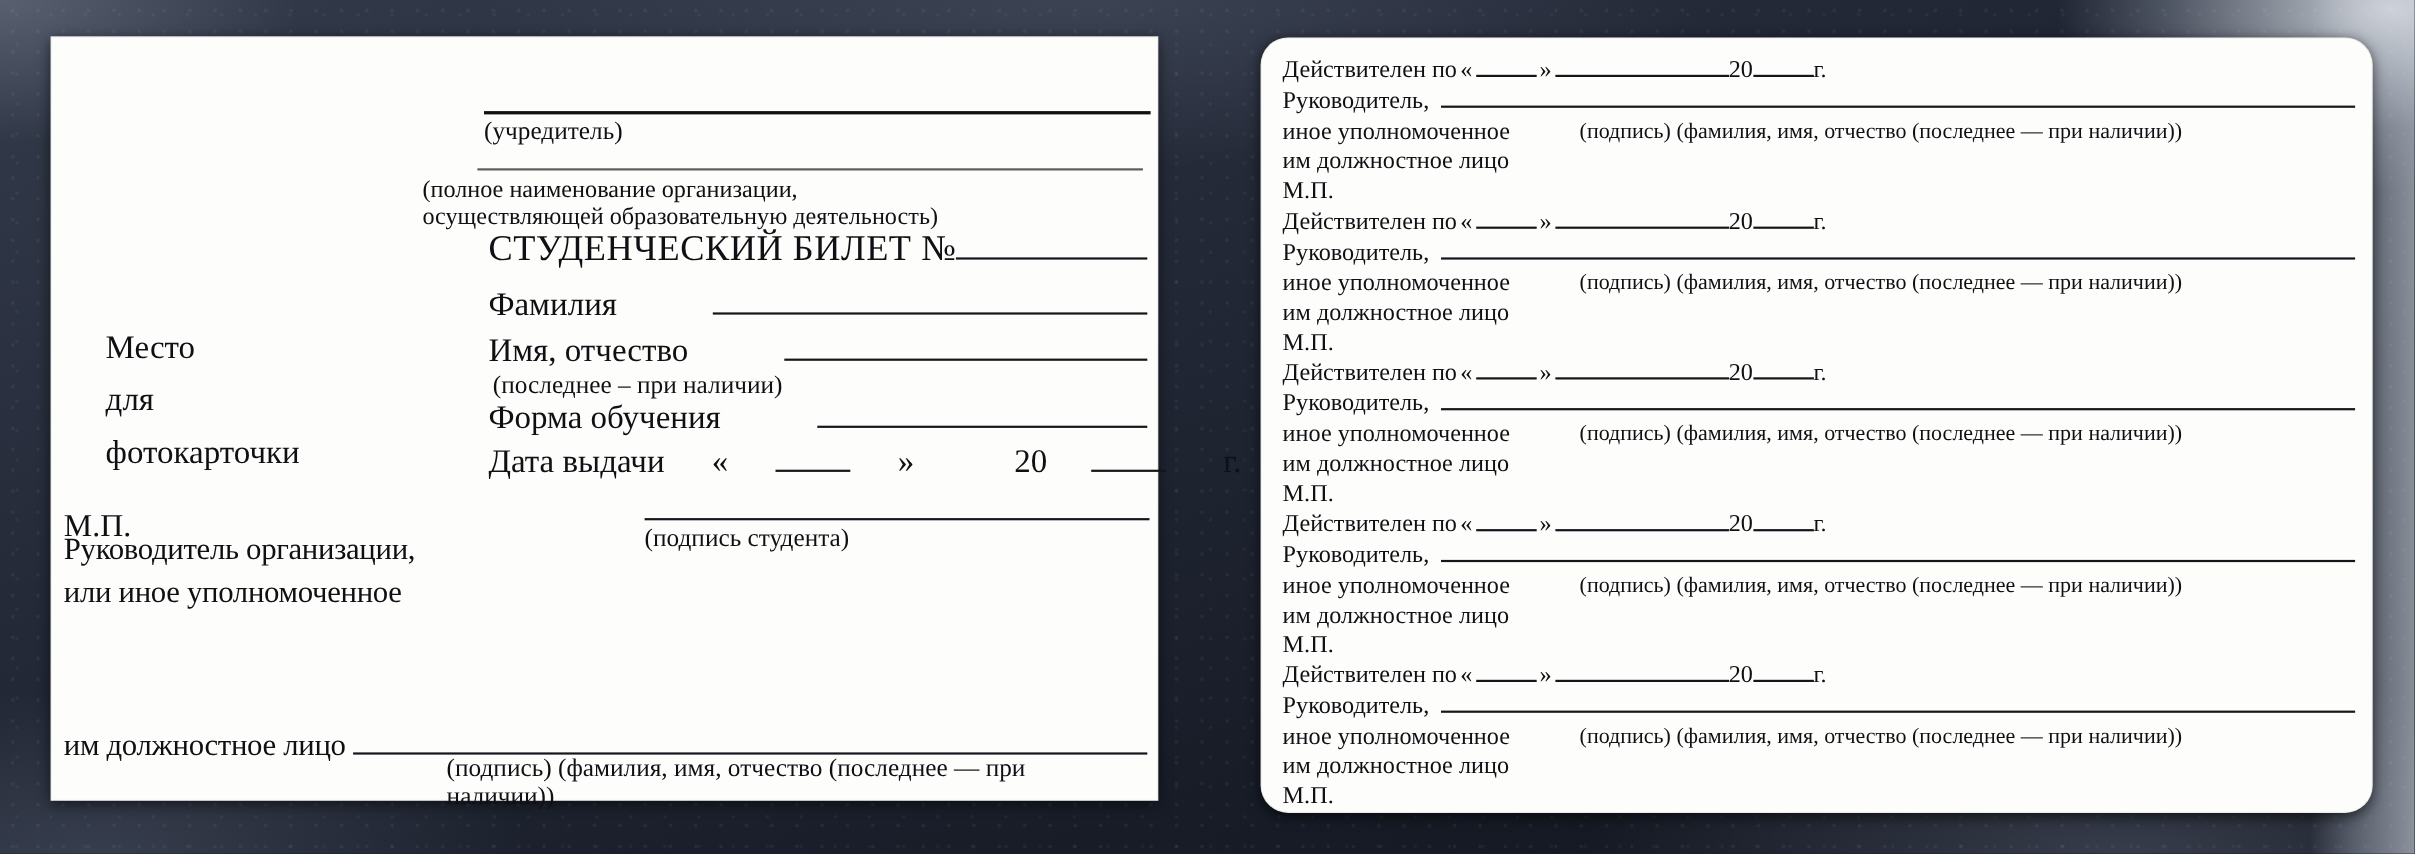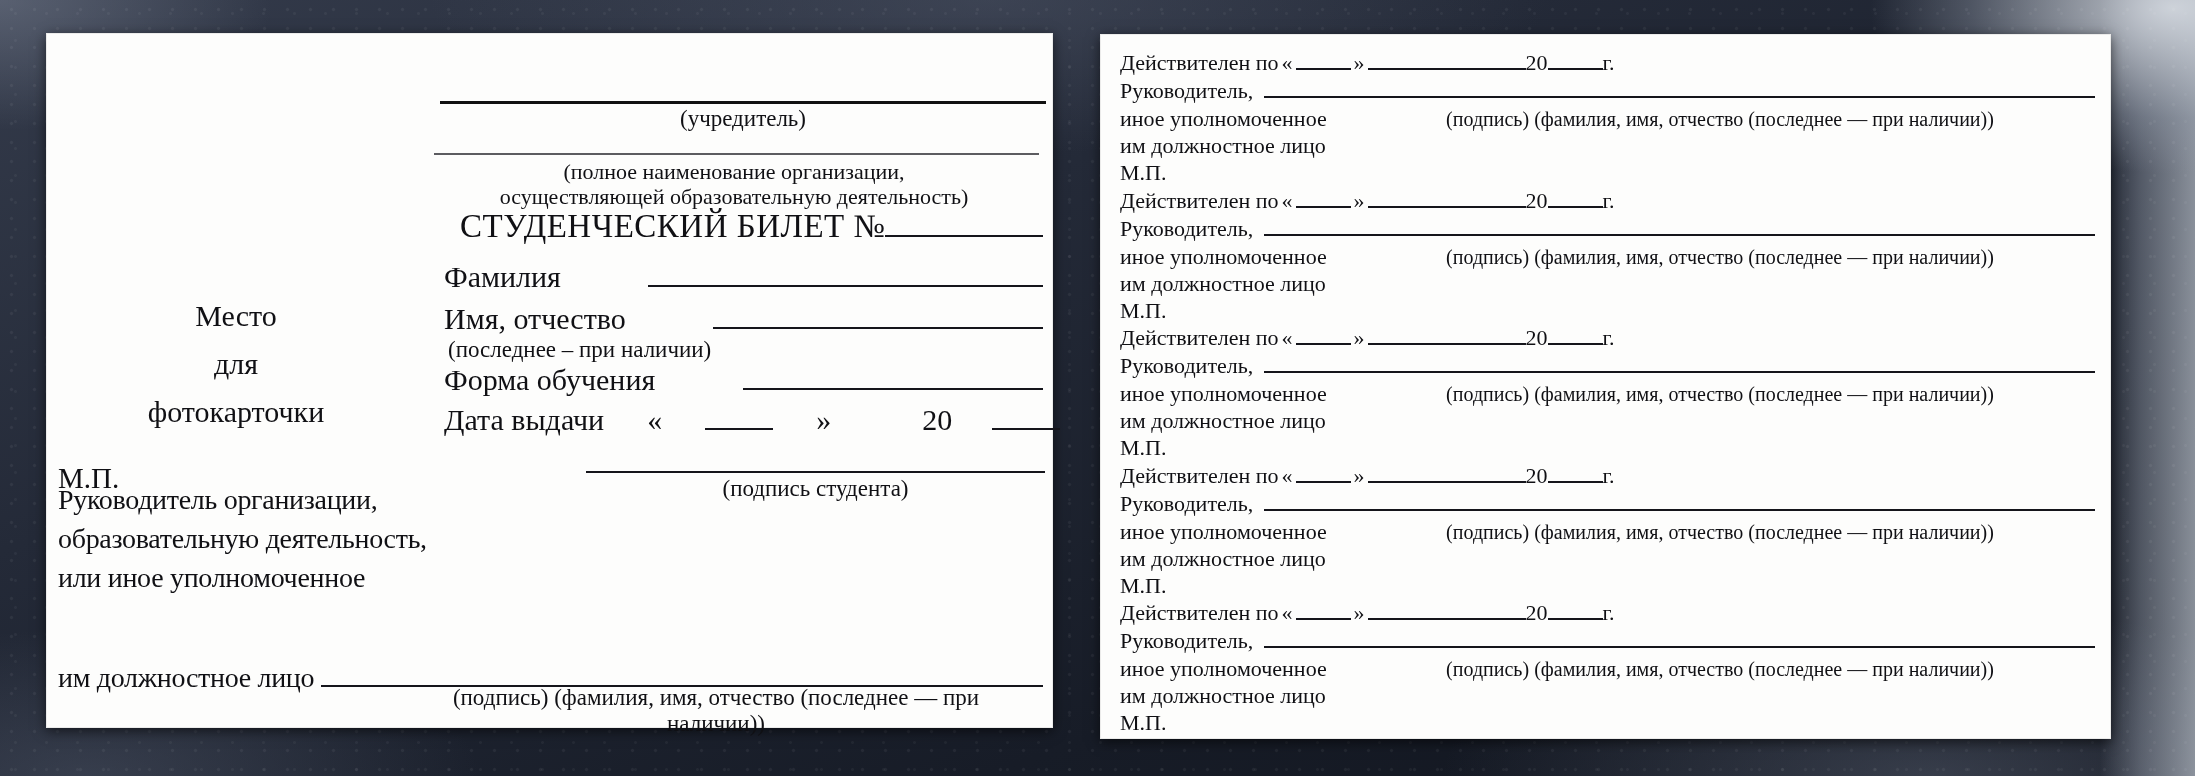--- a/index.html
+++ b/index.html
@@ -18,23 +18,23 @@
       linear-gradient(160deg, #343b4b 0%, #242a38 35%, #171c27 72%, #11151e 100%);
     background-size: 23px 19px, 31px 27px, auto, auto, auto, auto, auto, auto, auto;
     background-repeat: repeat, repeat, no-repeat, no-repeat, no-repeat, no-repeat, no-repeat, no-repeat, no-repeat;
     font-family:"Liberation Serif","DejaVu Serif",serif;
   }
   .card{
     position:absolute;background:#fdfdfc;color:#101014;
     box-shadow:0 3px 12px rgba(0,0,0,0.6), inset 0 0 0 1px rgba(0,0,0,0.07);
   }
   #front{left:46px;top:33px;width:1007px;height:695px;}
-  #back{left:1100px;top:34px;width:1011px;height:705px;}
+  #back{left:1146px;top:34px;width:1011px;height:705px;border-radius:25px;}
   .abs{position:absolute;}
-  .ctr{text-align:center;}
+  .ctr{text-align:left;}
   .frow{position:absolute;display:flex;align-items:baseline;white-space:nowrap;}
   .bl{display:inline-block;height:2px;border-bottom:2px solid #15151b;flex:0 0 auto;}
   .grow{flex:1 1 auto;}
   .q{padding:0 3px;}
   
   .f-main{font-size:30px;gap:40px;}
   .f-cap{font-size:23px;line-height:26px;}
   #f-title{font-size:33px;letter-spacing:0.5px;}
   #f-photo{font-size:30px;line-height:48px;margin-top:16px;}
   #f-stamp{font-size:29px;}
@@ -51,21 +51,21 @@
 <div id="front" class="card">
   <div class="abs" style="left:394px;top:68px;width:606px;border-top:3px solid #111;"></div>
   <div class="abs ctr f-cap" style="left:394px;top:73px;width:606px;">(учредитель)</div>
 
   <div class="abs" style="left:388px;top:120px;width:605px;border-top:2px solid #5c5c60;"></div>
   <div class="abs ctr f-cap" style="left:338px;top:126px;width:700px;font-size:22px;line-height:25px;">
     <div>(полное наименование организации,</div>
     <div>осуществляющей образовательную деятельность)</div>
   </div>
 
-  <div id="f-title" class="frow" style="left:398px;right:10px;top:175px;margin-left:16px;">
+  <div id="f-title" class="frow" style="left:398px;right:10px;top:175px;">
     <span>СТУДЕНЧЕСКИЙ БИЛЕТ №</span>
       <span class="bl grow" style="border-bottom-width:2.5px;"></span>
   </div>
 
   <div class="frow f-main" style="left:398px;right:10px;top:227px;">
     <span>Фамилия</span>&nbsp;<span class="bl grow"></span>
   </div>
   <div class="frow f-main" style="left:398px;right:10px;top:269px;">
     <span>Имя, отчество</span>&nbsp;<span class="bl grow"></span>
   </div>
@@ -89,21 +89,20 @@
     <div>для</div>
     <div>фотокарточки</div>
   </div>
 
   <div class="abs" style="left:540px;top:438px;width:459px;border-top:2px solid #15151b;"></div>
   <div class="abs ctr f-cap" style="left:540px;top:443px;width:459px;">(подпись студента)</div>
 
   <div id="f-stamp" class="abs" style="left:12px;top:429px;">М.П.</div>
   <div class="abs f-head" style="left:12px;top:447px;">
     <div>Руководитель организации,</div>
-    <div>образовательную деятельность,</div>
     <div>или иное уполномоченное</div>
   </div>
   <div class="frow f-head" style="left:12px;right:10px;top:625px;">
     <span>им должностное лицо</span>&nbsp;<span class="bl grow"></span>
   </div>
   <div class="abs ctr f-cap" style="left:360px;top:652px;width:620px;">(подпись) (фамилия, имя, отчество (последнее — при наличии))</div>
 </div>
 
 <div id="back" class="card">
   <div class="abs" style="left:20px;right:16px;top:16px;">

